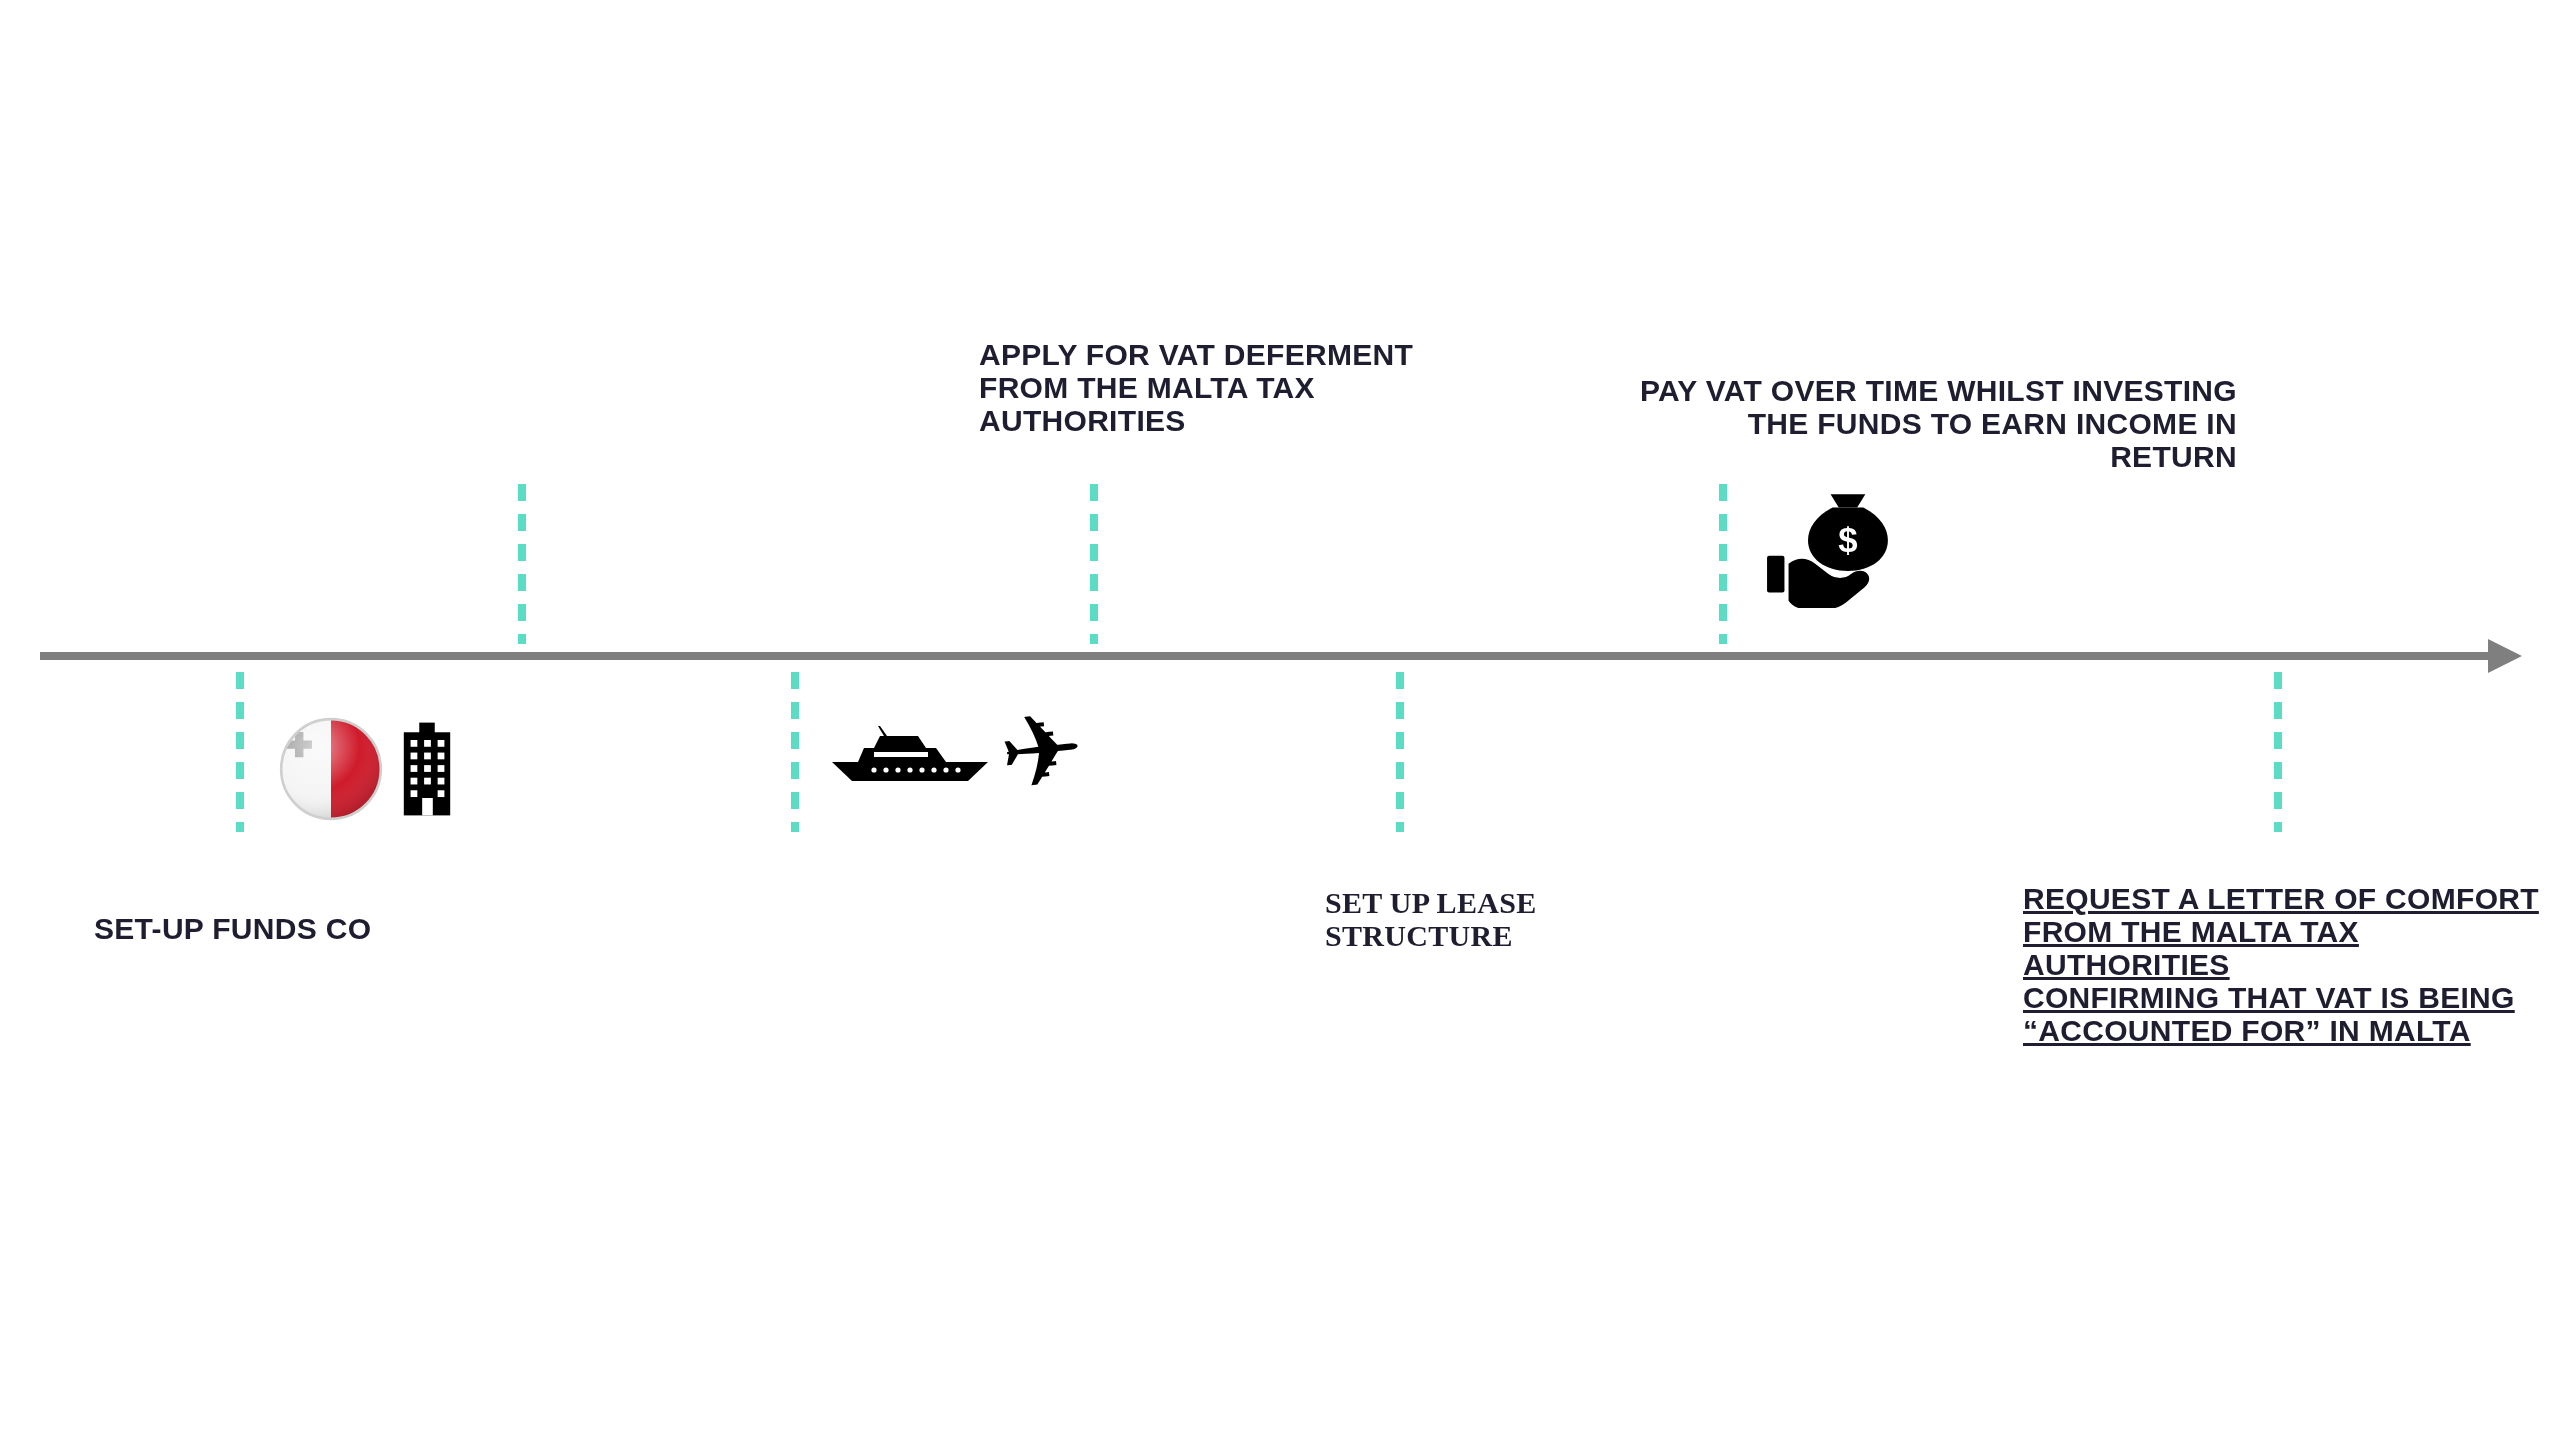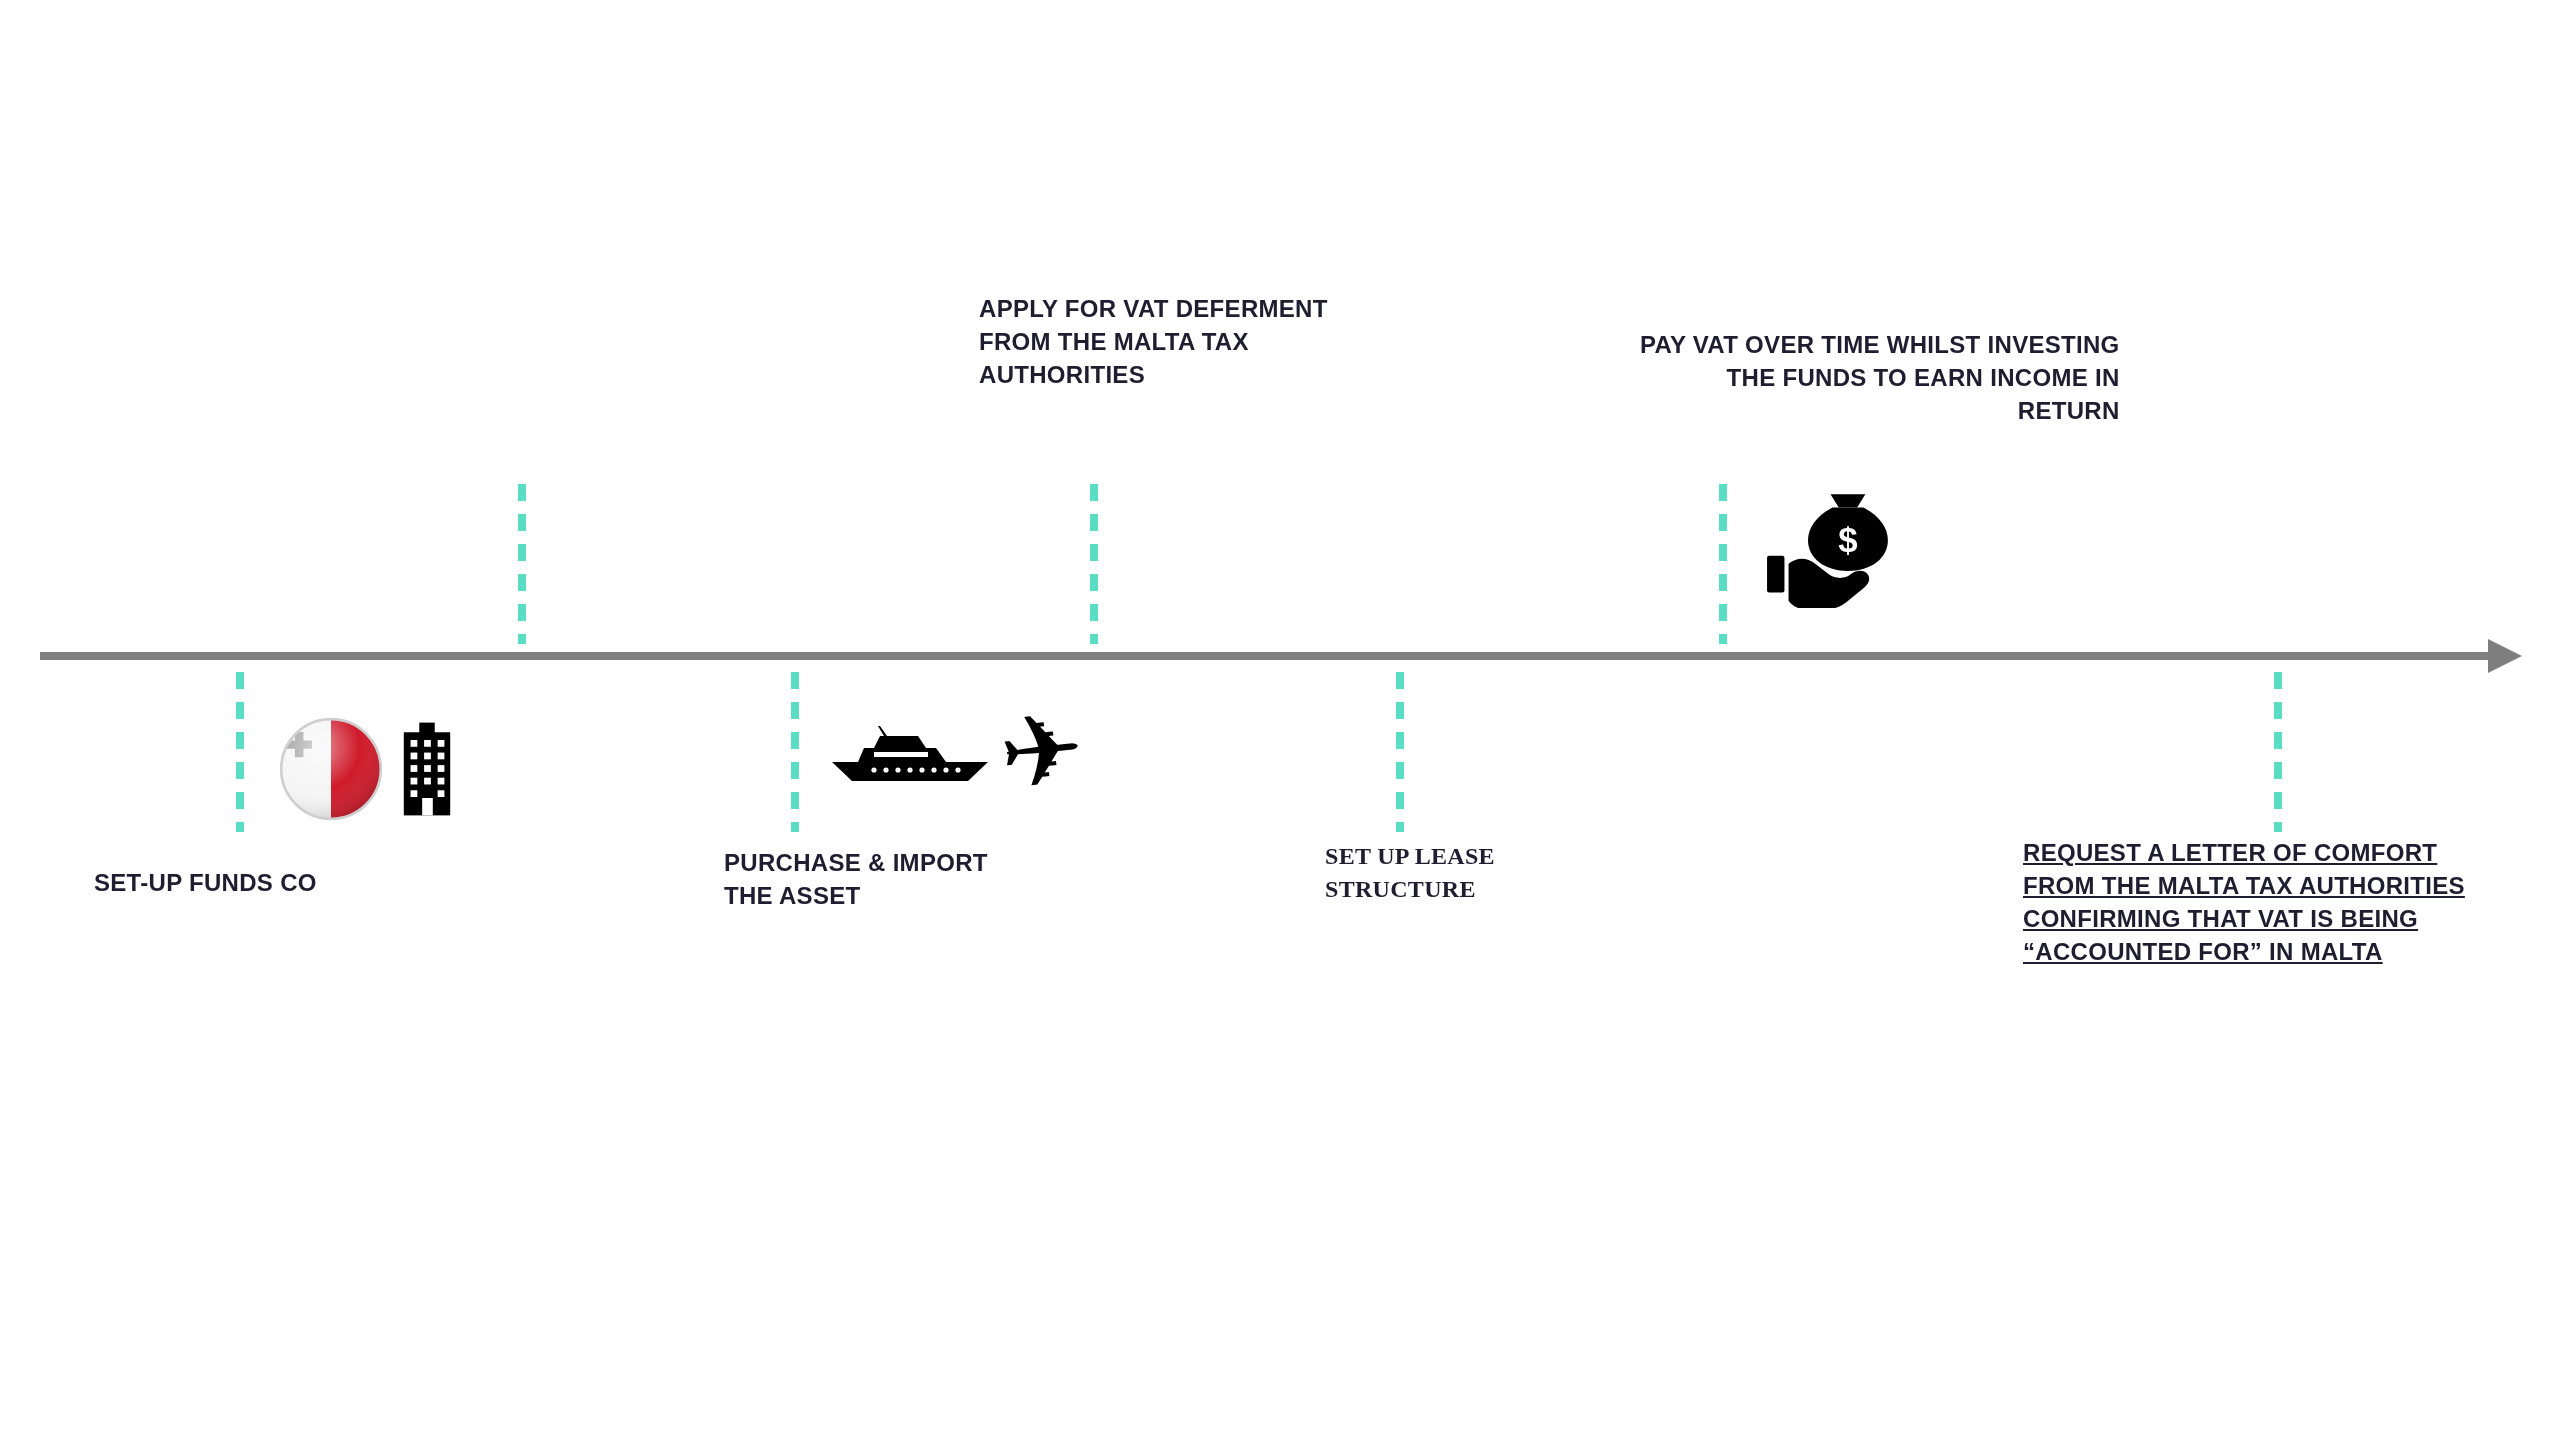--- a/index.html
+++ b/index.html
@@ -52,25 +52,26 @@
   .tick-3 { left: 791px; }
   .tick-4 { left: 1090px; }
   .tick-5 { left: 1396px; }
   .tick-6 { left: 1719px; }
   .tick-7 { left: 2274px; }
 
   
   .step-label {
     position: absolute;
     color: #1e1e30;
-    font-size: 24px;
+    font-size: 30px;
     line-height: 33px;
     font-weight: 700;
     letter-spacing: 0.3px;
     white-space: pre-line;
+    margin-top: 46px;
   }
   .label-1 { left: 94px;   top: 866px; }
   .label-2 { left: 437px;  top: 320px; }
   .label-3 { left: 724px;  top: 846px; }
   .label-4 { left: 979px;  top: 292px; }
   .label-5 { left: 1325px; top: 840px; font-family: Liberation Serif, serif; }
   .label-6 { left: 1640px; top: 328px; text-align: right; }
   .label-7 { left: 2023px; top: 836px; text-decoration: underline; }
 
   
@@ -98,22 +99,20 @@
 
   <div class="tick below tick-1"></div>
   <div class="tick above tick-2"></div>
   <div class="tick below tick-3"></div>
   <div class="tick above tick-4"></div>
   <div class="tick below tick-5"></div>
   <div class="tick above tick-6"></div>
   <div class="tick below tick-7"></div>
 
   <div class="step-label label-1">SET-UP FUNDS CO</div>
-  <div class="step-label label-3">PURCHASE &amp; IMPORT
-THE ASSET</div>
   <div class="step-label label-4">APPLY FOR VAT DEFERMENT
 FROM THE MALTA TAX
 AUTHORITIES</div>
   <div class="step-label label-5">SET UP LEASE
 STRUCTURE</div>
   <div class="step-label label-6">PAY VAT OVER TIME WHILST INVESTING
 THE FUNDS TO EARN INCOME IN
 RETURN</div>
   <div class="step-label label-7">REQUEST A LETTER OF COMFORT
 FROM THE MALTA TAX AUTHORITIES

